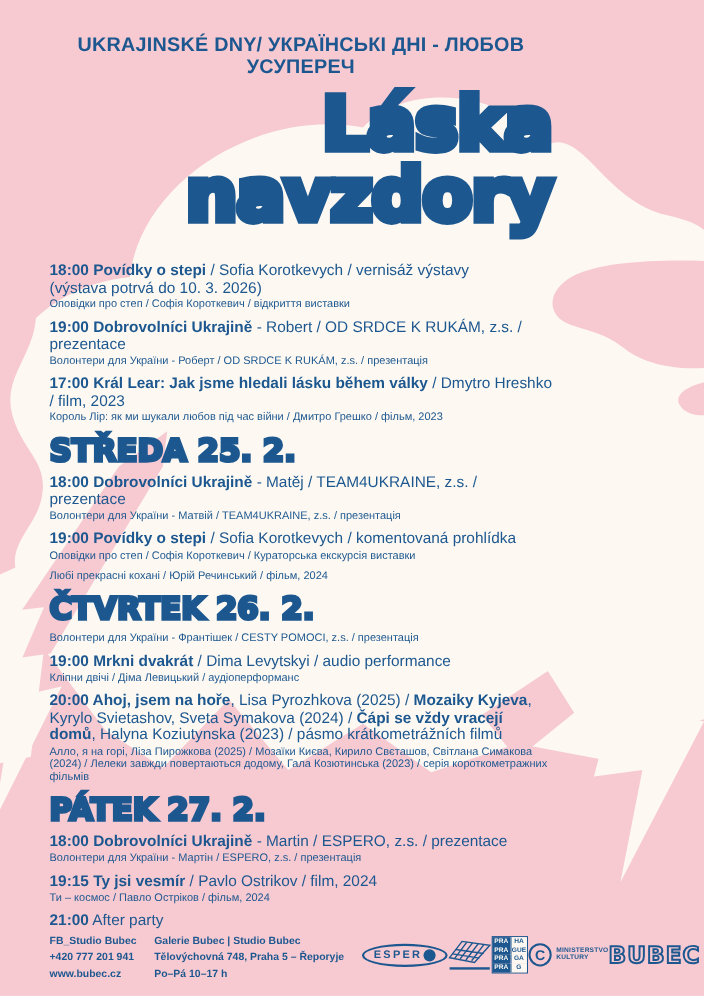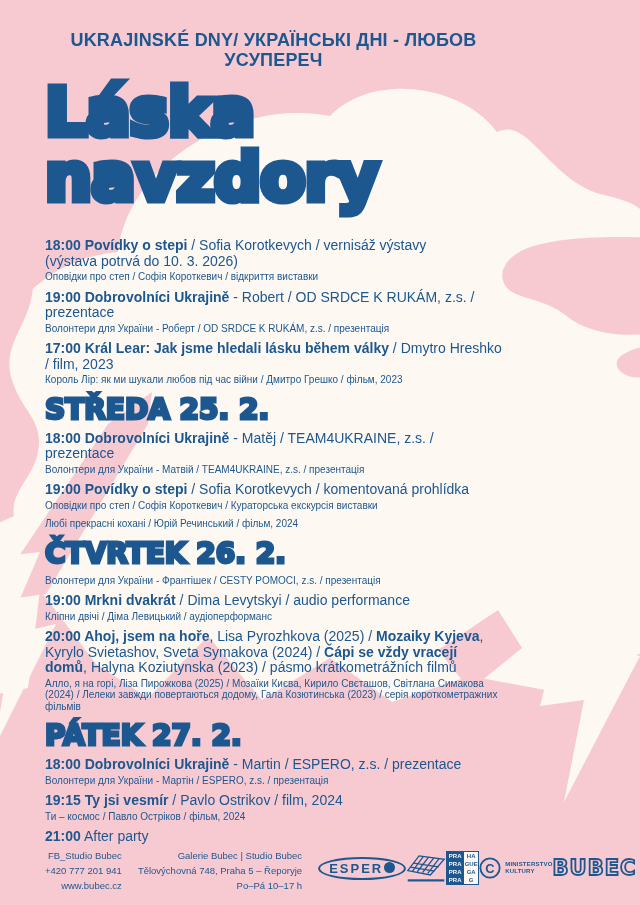--- a/index.html
+++ b/index.html
@@ -12,21 +12,21 @@
   .poster{
     position:relative;width:640px;height:905px;overflow:hidden;
     background:var(--pink);color:var(--blue);
   }
   .bg{position:absolute;left:0;top:0;width:640px;height:905px;}
   .content{position:absolute;left:0;top:0;width:538px;height:905px;box-sizing:border-box;padding:30px 36px 0 45px;}
   .banner{
     text-align:center;font-size:18px;font-weight:700;letter-spacing:.2px;line-height:20px;
   }
   .title{
-    margin:10px 0 0 0;text-align:left;
+    margin:10px 0 0 0;text-align:right;
     font-family:"DejaVu Sans",sans-serif;font-weight:700;
     font-size:66px;line-height:65px;letter-spacing:-1px;
     color:var(--blue);-webkit-text-stroke:7px var(--blue);
   }
   .schedule{margin-top:28px;}
   .day{margin-bottom:9px;}
   .day-heading{
     margin:0 0 6px 0;
     font-family:"DejaVu Sans",sans-serif;font-weight:700;
     font-size:28px;line-height:30px;letter-spacing:0;
@@ -34,26 +34,26 @@
   }
   .event{margin-bottom:7px;max-width:525px;}
   .line{margin:0;font-size:14px;line-height:15.5px;font-weight:400;}
   .line .b{font-weight:700;}
   .ua{margin:2px 0 0 0;font-size:10px;line-height:11.5px;font-weight:400;}
   
   .footer{
     position:absolute;left:45px;right:16px;bottom:12px;
     display:flex;align-items:flex-start;
   }
-  .f-col{font-size:9.5px;font-weight:400;line-height:15px;white-space:nowrap;text-align:right;}
+  .f-col{font-size:9.5px;font-weight:700;line-height:15px;white-space:nowrap;}
   .f-col2{margin-left:16px;}
   .logos{margin-left:16px;flex:1;display:flex;align-items:center;justify-content:space-between;margin-top:3px;}
   .espero{
-    display:flex;align-items:flex-start;border:2px solid var(--blue);border-radius:50%;
-    padding:3px 9px;font-size:13px;font-weight:700;letter-spacing:2px;line-height:1;
+    display:flex;align-items:flex-end;border:2px solid var(--blue);border-radius:50%;
+    padding:3px 9px;font-size:10px;font-weight:700;letter-spacing:2px;line-height:1;
   }
   .esp-o{width:11px;height:11px;border-radius:50%;background:var(--blue);margin-left:1px;}
   .praha{display:grid;grid-template-rows:repeat(4,8px);border:1px solid var(--blue);}
   .praha .row{display:flex;}
   .praha .l{background:var(--blue);color:var(--cream);width:16px;}
   .praha .r{background:var(--cream);color:var(--blue);width:14px;border-left:1px solid var(--blue);}
   .praha span{display:block;font-size:6px;font-weight:700;line-height:8px;text-align:center;}
   .ministry{display:flex;align-items:center;}
   .min-text{margin-left:4px;font-size:6px;font-weight:700;line-height:7px;letter-spacing:.2px;}
   .bubec{

